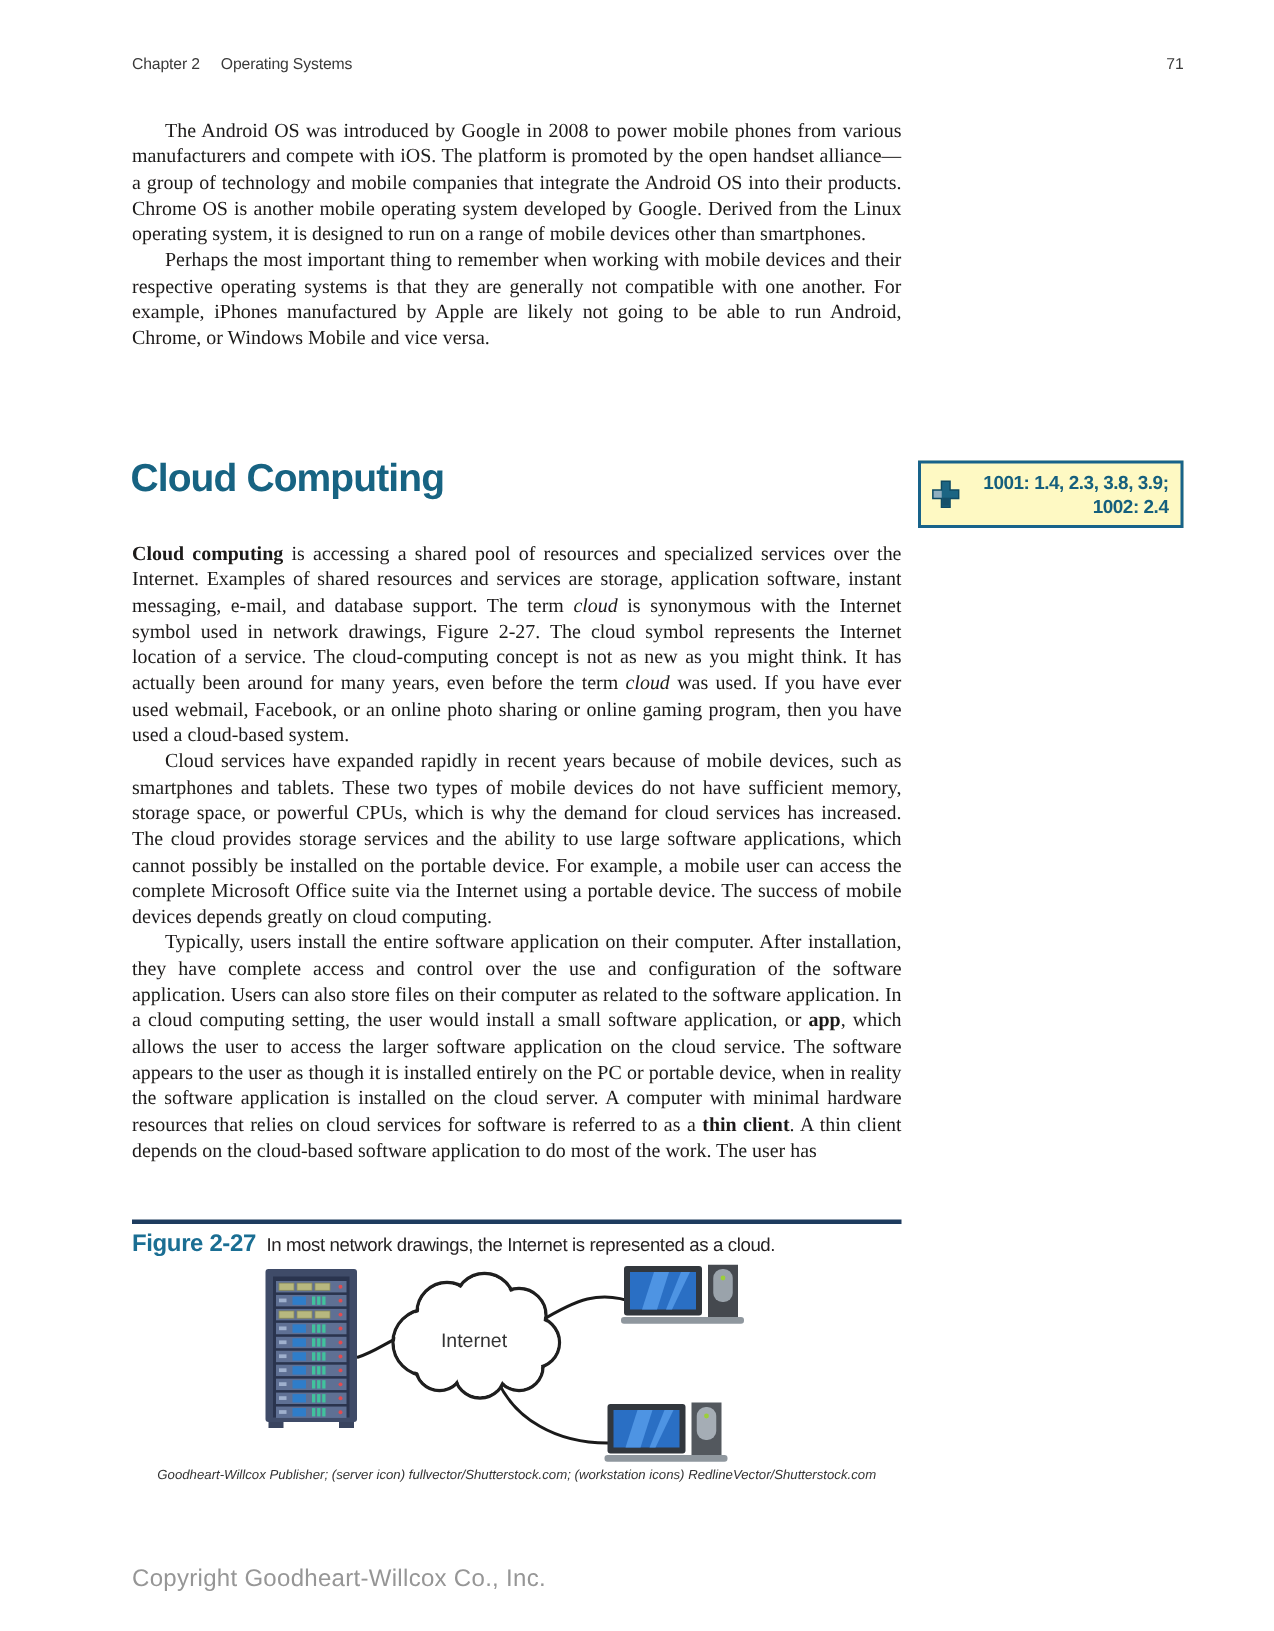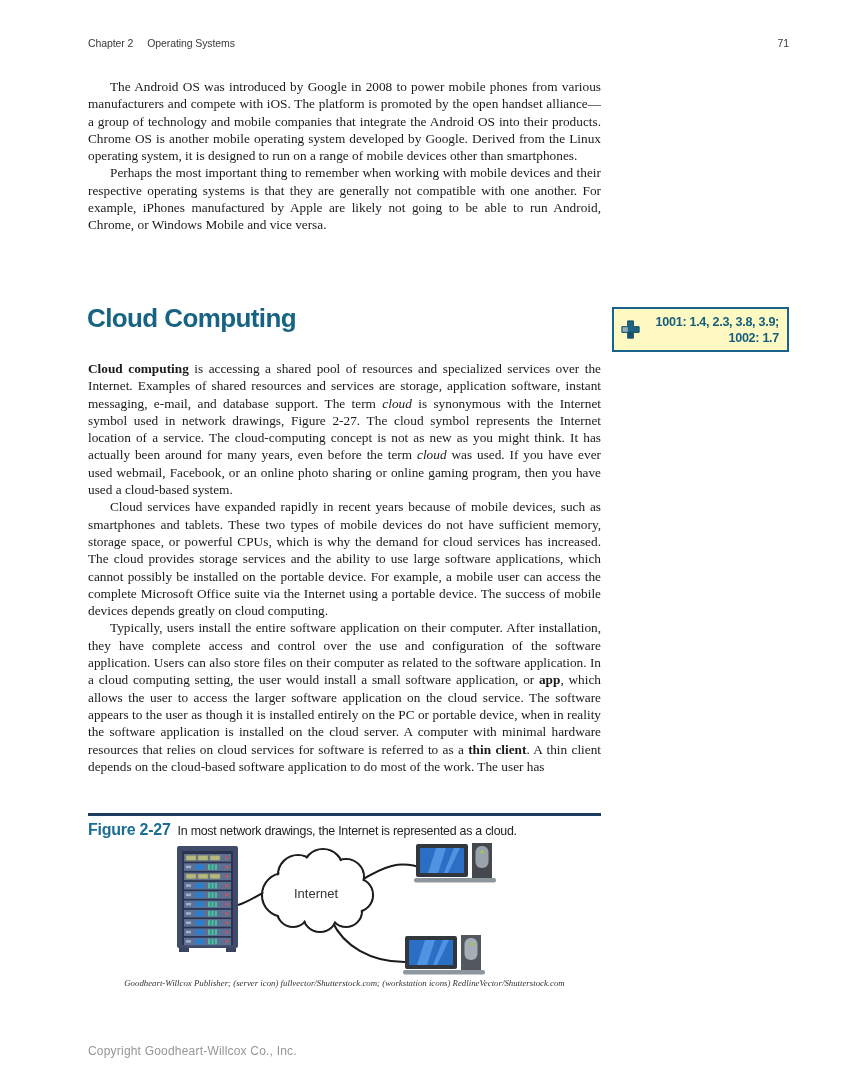--- a/index.html
+++ b/index.html
@@ -33,26 +33,26 @@
   .cert-text{flex:1;text-align:right;font-family:"Liberation Sans",sans-serif;
     font-weight:bold;font-size:12.6px;line-height:16px;color:#155f7d;letter-spacing:-0.3px;}
 
   
   .figure{position:absolute;top:813px;left:88px;width:513px;}
   .fig-rule{height:2.5px;background:#1e3c5f;}
   .fig-caption{margin-top:5px;font-family:"Liberation Sans",sans-serif;
     font-size:12.4px;color:#262223;letter-spacing:-0.25px;}
   .fig-caption .fig-label{font-weight:bold;font-size:16px;color:#1a6e93;margin-right:7px;}
   .fig-art{display:block;margin-top:4px;}
-  .fig-credit{margin-top:2px;text-align:center;font-family:Liberation Serif, serif;
+  .fig-credit{margin-top:2px;text-align:center;font-family:Liberation Sans, sans-serif;
     font-style:italic;font-size:8.8px;color:#333;}
 
   
   .page-footer{position:absolute;top:1044px;left:88px;
-    font-family:"Liberation Sans",sans-serif;font-size:12px;color:#969696;letter-spacing:0.2px;}
+    font-family:"Liberation Sans",sans-serif;font-size:16px;color:#969696;letter-spacing:0.2px;}
 
   svg text{font-family:"Liberation Sans",sans-serif;}
 </style>
 </head>
 <body>
 
 <div class="page">
 
   <div class="running-head">
     <span>
@@ -71,21 +71,21 @@
   <div class="cert-box">
     <span style="display:flex;">
       <svg width="23" height="23" viewBox="0 0 24 24">
         <path d="M9 3h6v6h6v6h-6v6H9v-6H3V9h6z" fill="#1c6583" stroke="#0f4a63" stroke-width="1"></path>
         <rect x="3.6" y="9.6" width="5.6" height="4.8" fill="#90aebf"></rect>
         <rect x="9.6" y="14.4" width="4.8" height="5.6" fill="#154f69"></rect>
       </svg>
     </span>
     <span class="cert-text">
       <span>1001: 1.4, 2.3, 3.8, 3.9;</span><br>
-      <span>1002: 1.7</span>
+      <span>1002: 2.4</span>
     </span>
   </div>
 
   <div id="cloud-text" class="textcol">
       <p class="para"><span class="b">Cloud computing</span><span> is accessing a shared pool of resources and specialized services over the Internet. Examples of shared resources and services are storage, application software, instant messaging, e-mail, and database support. The term </span><span class="i">cloud</span><span> is synonymous with the Internet symbol used in network drawings, Figure 2-27. The cloud symbol represents the Internet location of a service. The cloud-computing concept is not as new as you might think. It has actually been around for many years, even before the term </span><span class="i">cloud</span><span> was used. If you have ever used webmail, Facebook, or an online photo sharing or online gaming program, then you have used a cloud-based system.</span></p>
       <p class="para indent"><span>Cloud services have expanded rapidly in recent years because of mobile devices, such as smartphones and tablets. These two types of mobile devices do not have sufficient memory, storage space, or powerful CPUs, which is why the demand for cloud services has increased. The cloud provides storage services and the ability to use large software applications, which cannot possibly be installed on the portable device. For example, a mobile user can access the complete Microsoft Office suite via the Internet using a portable device. The success of mobile devices depends greatly on cloud computing.</span></p>
       <p class="para indent"><span>Typically, users install the entire software application on their computer. After installation, they have complete access and control over the use and configuration of the software application. Users can also store files on their computer as related to the software application. In a cloud computing setting, the user would install a small software application, or </span><span class="b">app</span><span>, which allows the user to access the larger software application on the cloud service. The software appears to the user as though it is installed entirely on the PC or portable device, when in reality the software application is installed on the cloud server. A computer with minimal hardware resources that relies on cloud services for software is referred to as a </span><span class="b">thin client</span><span>. A thin client depends on the cloud-based software application to do most of the work. The user has</span></p>
     </div>
 
   <div class="figure">

